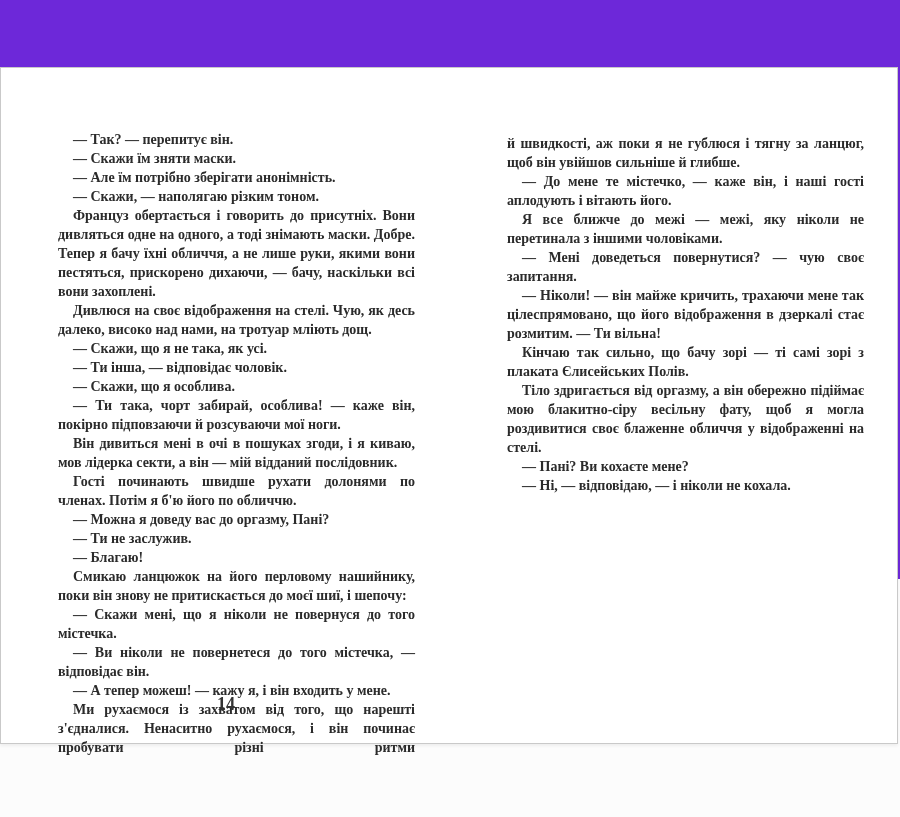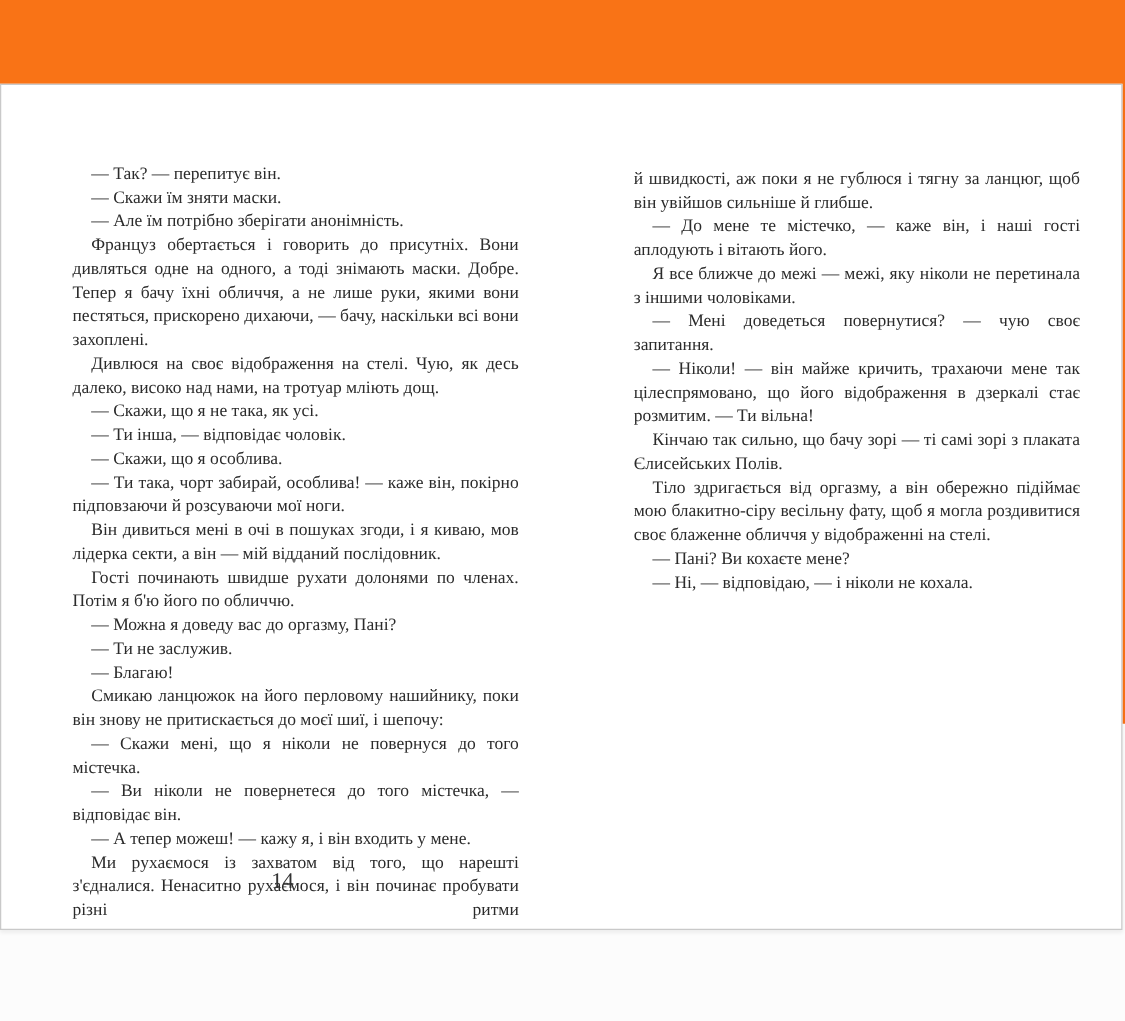--- a/index.html
+++ b/index.html
@@ -7,21 +7,22 @@
     padding: 0;
     width: 900px;
     height: 817px;
     background: #fcfcfc;
     overflow: hidden;
   }
   .canvas {
     position: relative;
     width: 900px;
     height: 579px;
-    background: #f97316;
+    background: #6d28d9;
+    font-weight: bold;
   }
   .spread {
     position: absolute;
     left: 0px;
     top: 67px;
     width: 896px;
     height: 675px;
     background: #ffffff;
     border: 1px solid #c9c9c9;
     box-shadow: 0 2px 3px rgba(0,0,0,0.06);
@@ -68,20 +69,21 @@
 </head>
 <body>
 
 <div class="canvas">
   <div class="spread">
 
     <div class="text-col col-left">
         <div class="para">— Так? — перепитує він.</div>
         <div class="para">— Скажи їм зняти маски.</div>
         <div class="para">— Але їм потрібно зберігати анонімність.</div>
+        <div class="para">— Скажи, — наполягаю різким тоном.</div>
         <div class="para">Француз обертається і говорить до присутніх. Вони дивляться одне на одного, а тоді знімають маски. Добре. Тепер я бачу їхні обличчя, а не лише руки, якими вони пестяться, прискорено дихаючи, — бачу, наскільки всі вони захоплені.</div>
         <div class="para">Дивлюся на своє відображення на стелі. Чую, як десь далеко, високо над нами, на тротуар мліють дощ.</div>
         <div class="para">— Скажи, що я не така, як усі.</div>
         <div class="para">— Ти інша, — відповідає чоловік.</div>
         <div class="para">— Скажи, що я особлива.</div>
         <div class="para">— Ти така, чорт забирай, особлива! — каже він, покірно підповзаючи й розсуваючи мої ноги.</div>
         <div class="para">Він дивиться мені в очі в пошуках згоди, і я киваю, мов лідерка секти, а він — мій відданий послідовник.</div>
         <div class="para">Гості починають швидше рухати долонями по членах. Потім я б'ю його по обличчю.</div>
         <div class="para">— Можна я доведу вас до оргазму, Пані?</div>
         <div class="para">— Ти не заслужив.</div>

